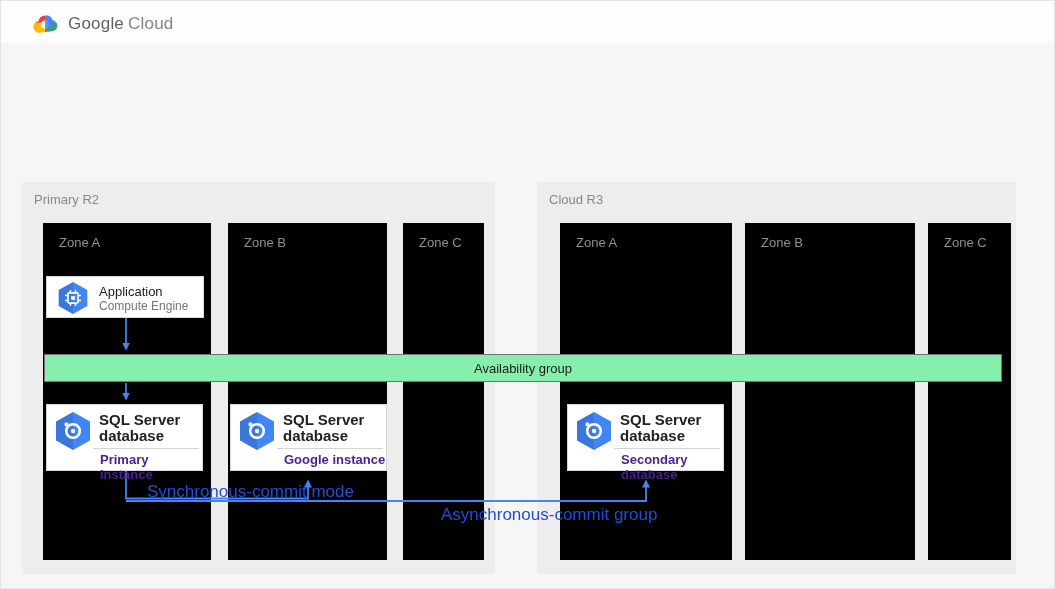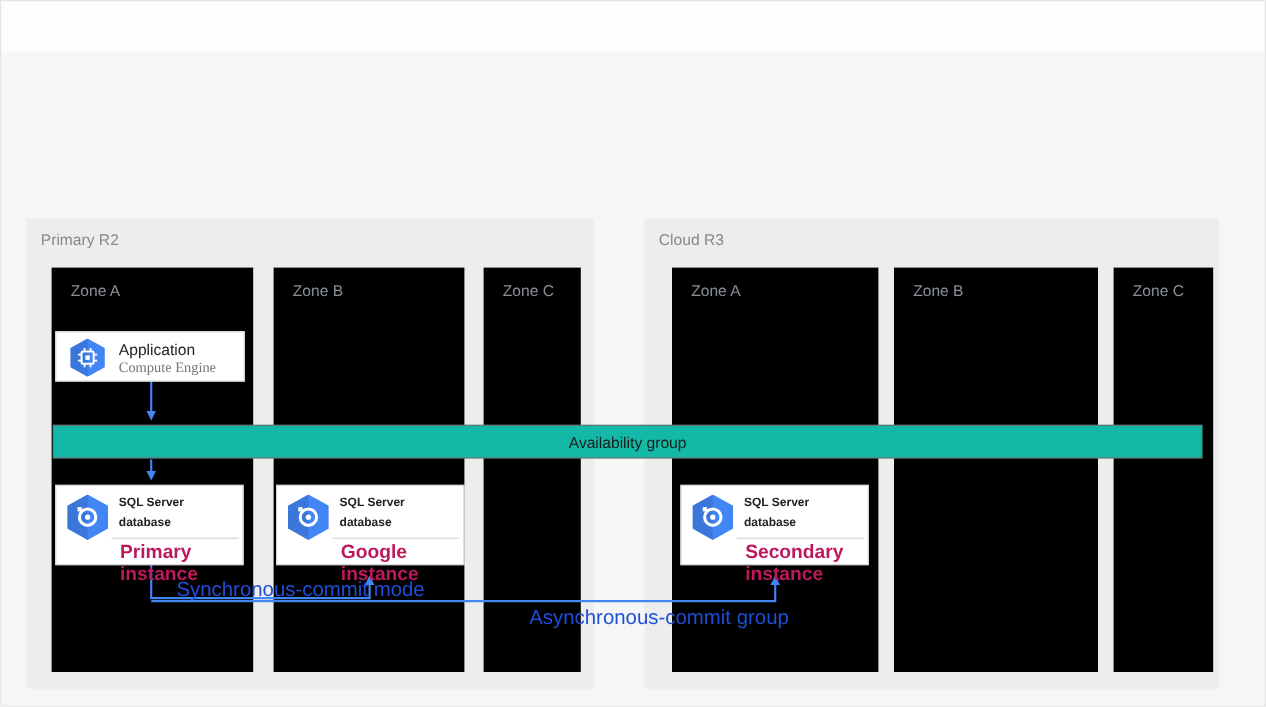--- a/index.html
+++ b/index.html
@@ -29,46 +29,66 @@
   #zone-r3b { left:744px; width:170px; }
   #zone-r3c { left:927px; width:83px;  }
 
   #arrow-layer { position:absolute; left:0; top:0; width:1055px; height:589px; pointer-events:none; }
 
   .card { position:absolute; background:#fff; border:1px solid #d5d7d9; }
   .card .hexicon { position:absolute; }
   #card-application { left:45px; top:275px; width:158px; height:42px; }
   #card-application .hexicon { left:11px; top:5px; }
   .app-title { position:absolute; left:52px; top:7px;  font-size:13px; font-weight:normal; color:#212121; }
-  .app-sub   { position:absolute; left:52px; top:22px; font-size:12px; color:#757575;font-family:Liberation Serif, serif; }
+  .app-sub   { position:absolute; left:52px; top:22px; font-size:12px; color:#757575; }
 
   .sql-card { top:403px; width:157px; height:67px; }
   #card-sql-primary   { left:45px;  }
   #card-sql-standby   { left:229px; }
   #card-sql-secondary { left:566px; }
   .sql-card .hexicon { left:9px; top:7px; }
-  .sql-title { position:absolute; left:52px; top:7px; width:100px; font-size:10px; font-weight:bold;
+  .sql-title { position:absolute; left:52px; top:7px; width:100px; font-size:15px; font-weight:bold;
                color:#212121; line-height:16px; }
   .sql-divider { position:absolute; left:46px; right:3px; top:43px; height:1px; background:#d2d4d6; }
-  .sql-instance { position:absolute; left:53px; top:47px; font-size:16px; font-weight:bold; color:#be185d; }
+  .sql-instance { position:absolute; left:53px; top:47px; font-size:13px; font-weight:bold; color:#4c1d95; }
 
   #availability-bar { position:absolute; left:43px; top:353px; width:958px; height:28px;
-    background:#14b8a6; border:1px solid #6f7377; display:flex; align-items:center; justify-content:center;text-align:center; }
+    background:#86efac; border:1px solid #6f7377; display:flex; align-items:center; justify-content:center;text-align:center; }
   #availability-bar span { font-size:13px; color:#1b1b1b; }
 
   .conn-label { position:absolute; font-size:17px; color:#1d4ed8; white-space:nowrap; }
   #sync-label  { left:146px; top:481px; }
   #async-label { left:440px; top:504px; }
 </style>
 </head>
 <body>
 
 <div class="canvas">
   <div class="header-band"></div>
 
+  <div class="logo">
+    <svg width="28" height="22" viewBox="0 0 48 38">
+      <defs>
+        <clipPath id="cloudClip">
+          <path d="M14 34 a10 10 0 0 1 -1.5 -19.9 a13 13 0 0 1 24.8 -1.6 a9.5 9.5 0 0 1 -1.3 18.9 z"></path>
+        </clipPath>
+      </defs>
+      <g clip-path="url(#cloudClip)">
+        <rect x="0" y="0" width="24" height="17" fill="#ea4335"></rect>
+        <rect x="0" y="17" width="24" height="21" fill="#fbbc05"></rect>
+        <rect x="24" y="0" width="24" height="17" fill="#4285f4"></rect>
+        <rect x="24" y="17" width="24" height="21" fill="#34a853"></rect>
+        <circle cx="24" cy="20" r="7" fill="#fff" opacity="0.9"></circle>
+        <rect x="24" y="13" width="14" height="14" fill="#4285f4" opacity="0.85"></rect>
+      </g>
+    </svg>
+    <div class="logo-text">
+      <span class="g">Google</span><span class="c">Cloud</span>
+    </div>
+  </div>
 
   <div class="region" id="region-r2">
     <span class="region-label">Primary R2</span>
   </div>
   <div class="region" id="region-r3">
     <span class="region-label">Cloud R3</span>
   </div>
 
   <div class="zone" id="zone-r2a">
     <span class="zone-label">Zone A</span>
@@ -155,18 +175,18 @@
   <div class="card sql-card" id="card-sql-secondary">
     <svg class="hexicon" width="34" height="38" viewBox="0 0 34 38">
       <polygon points="17,0 34,9.5 34,28.5 17,38 0,28.5 0,9.5" fill="#4285f4"></polygon>
       <polygon points="17,0 0,9.5 0,28.5 17,38" fill="#000" opacity="0.10"></polygon>
       <circle cx="17" cy="19" r="6.8" fill="none" stroke="#fff" stroke-width="2.6"></circle>
       <circle cx="17" cy="19" r="2.2" fill="#fff"></circle>
       <rect x="8.6" y="10.6" width="3.6" height="3.6" fill="#fff"></rect>
     </svg>
     <div class="sql-title">SQL Server database</div>
     <div class="sql-divider"></div>
-    <span class="sql-instance">Secondary instance</span>
+    <span class="sql-instance">Secondary database</span>
   </div>
 
   <span class="conn-label" id="sync-label">Synchronous-commit mode</span>
   <span class="conn-label" id="async-label">Asynchronous-commit group</span>
 </div>
 
 </body></html>

